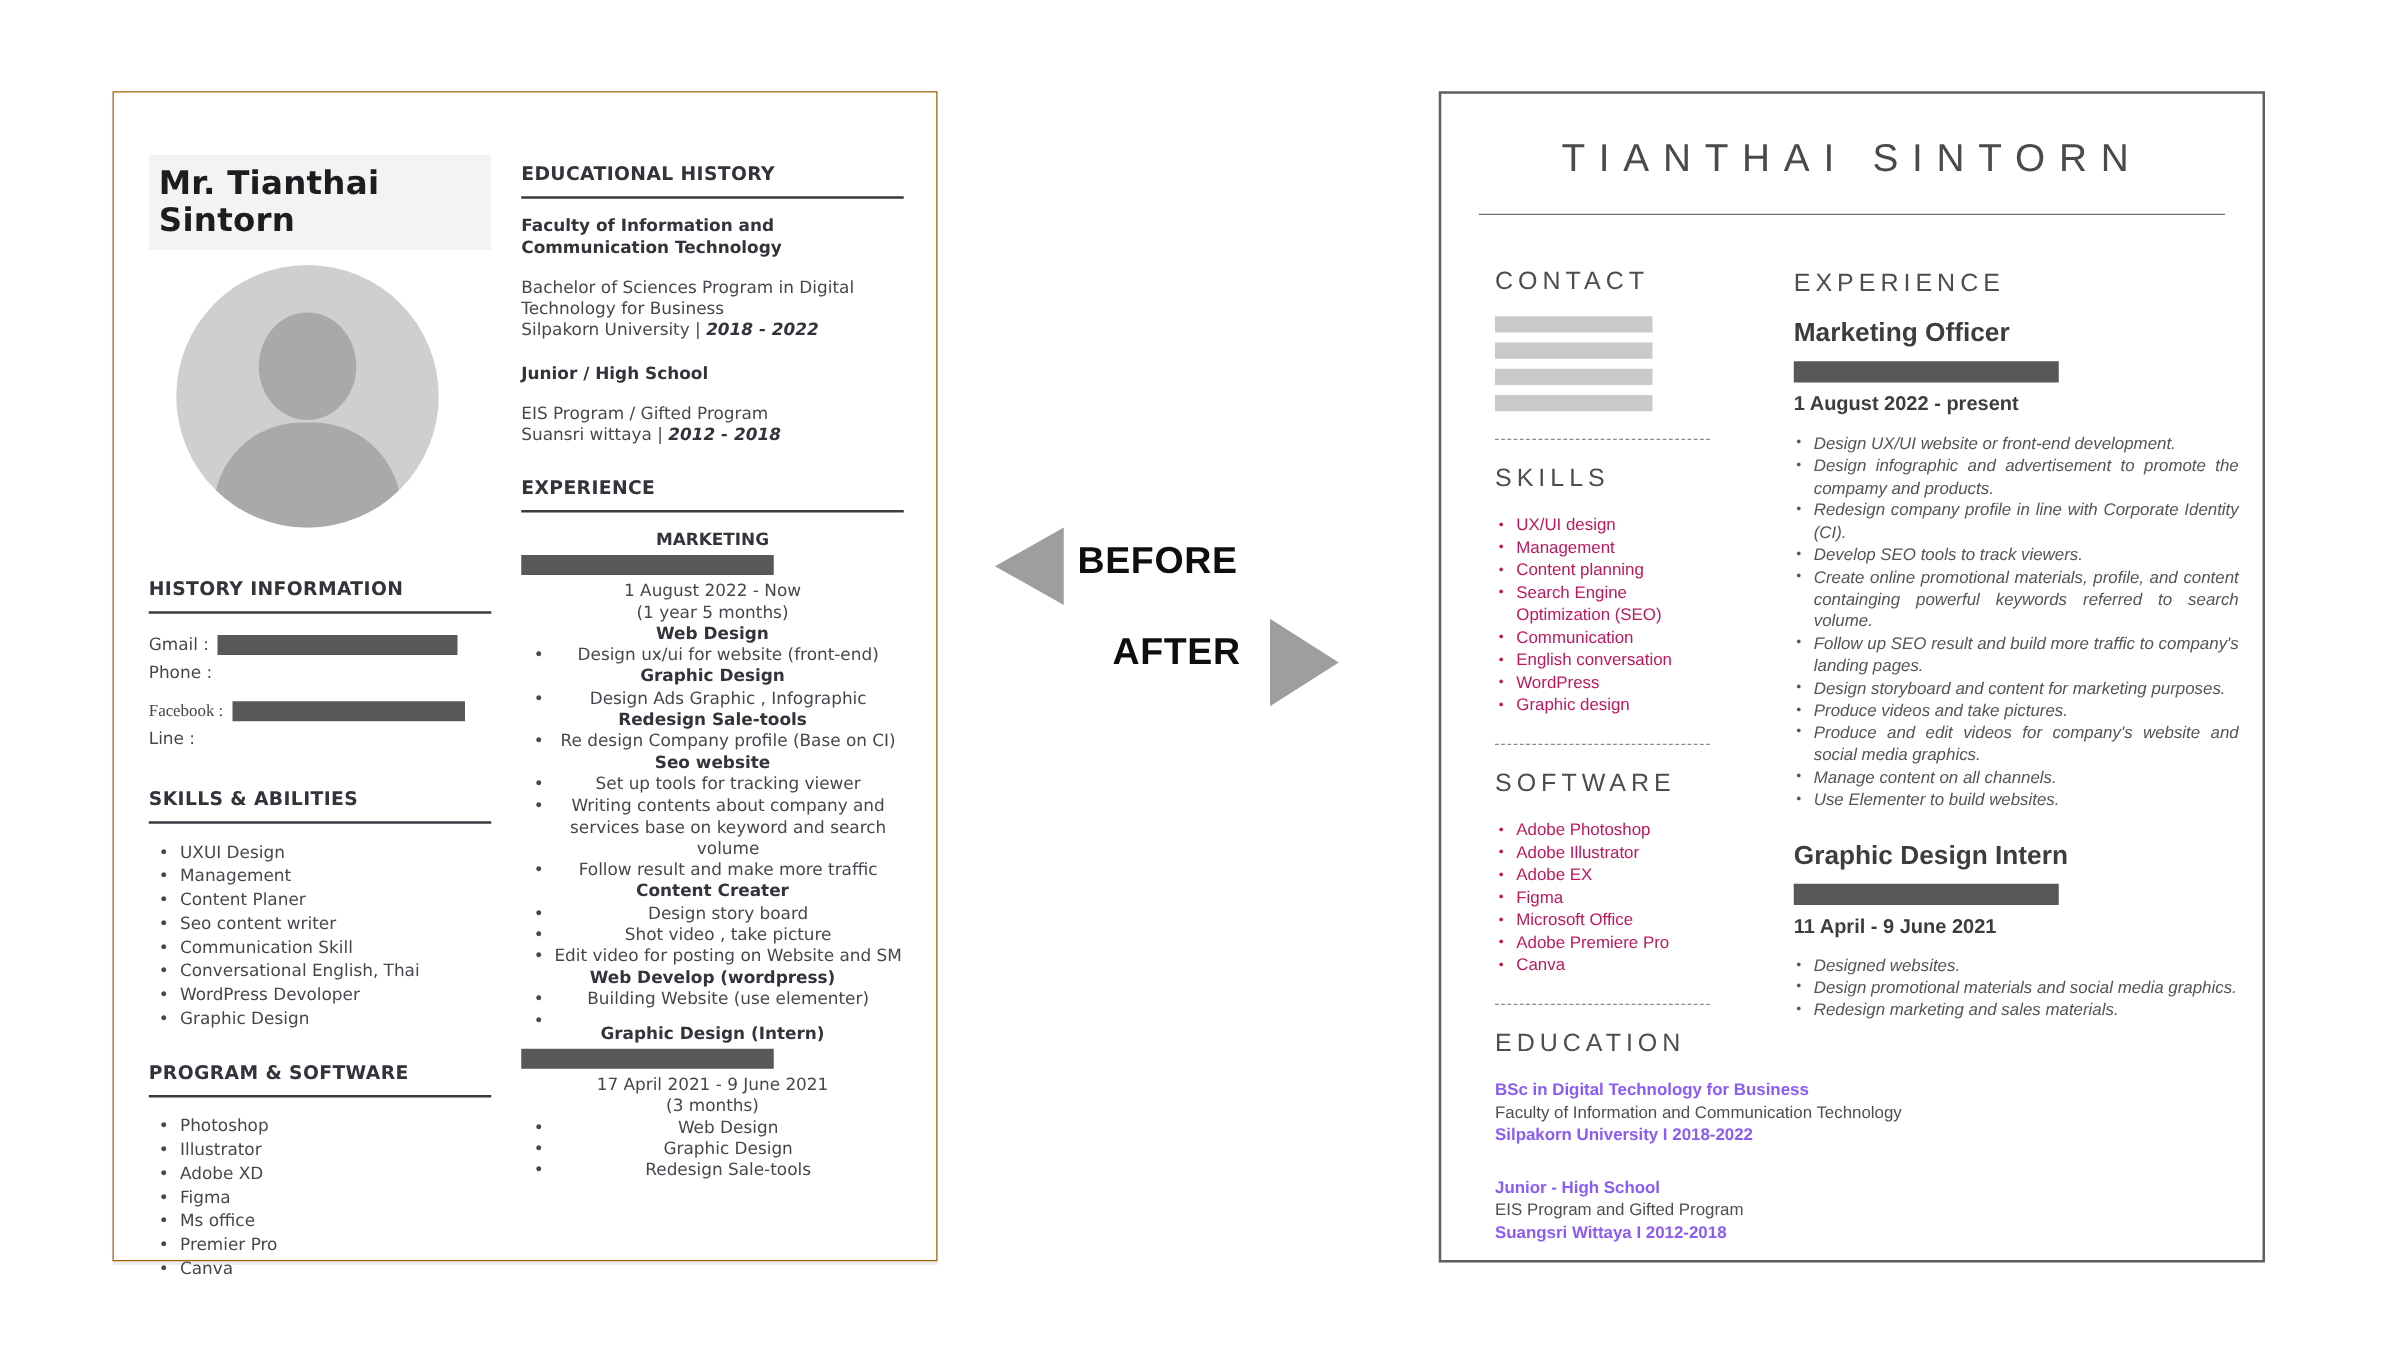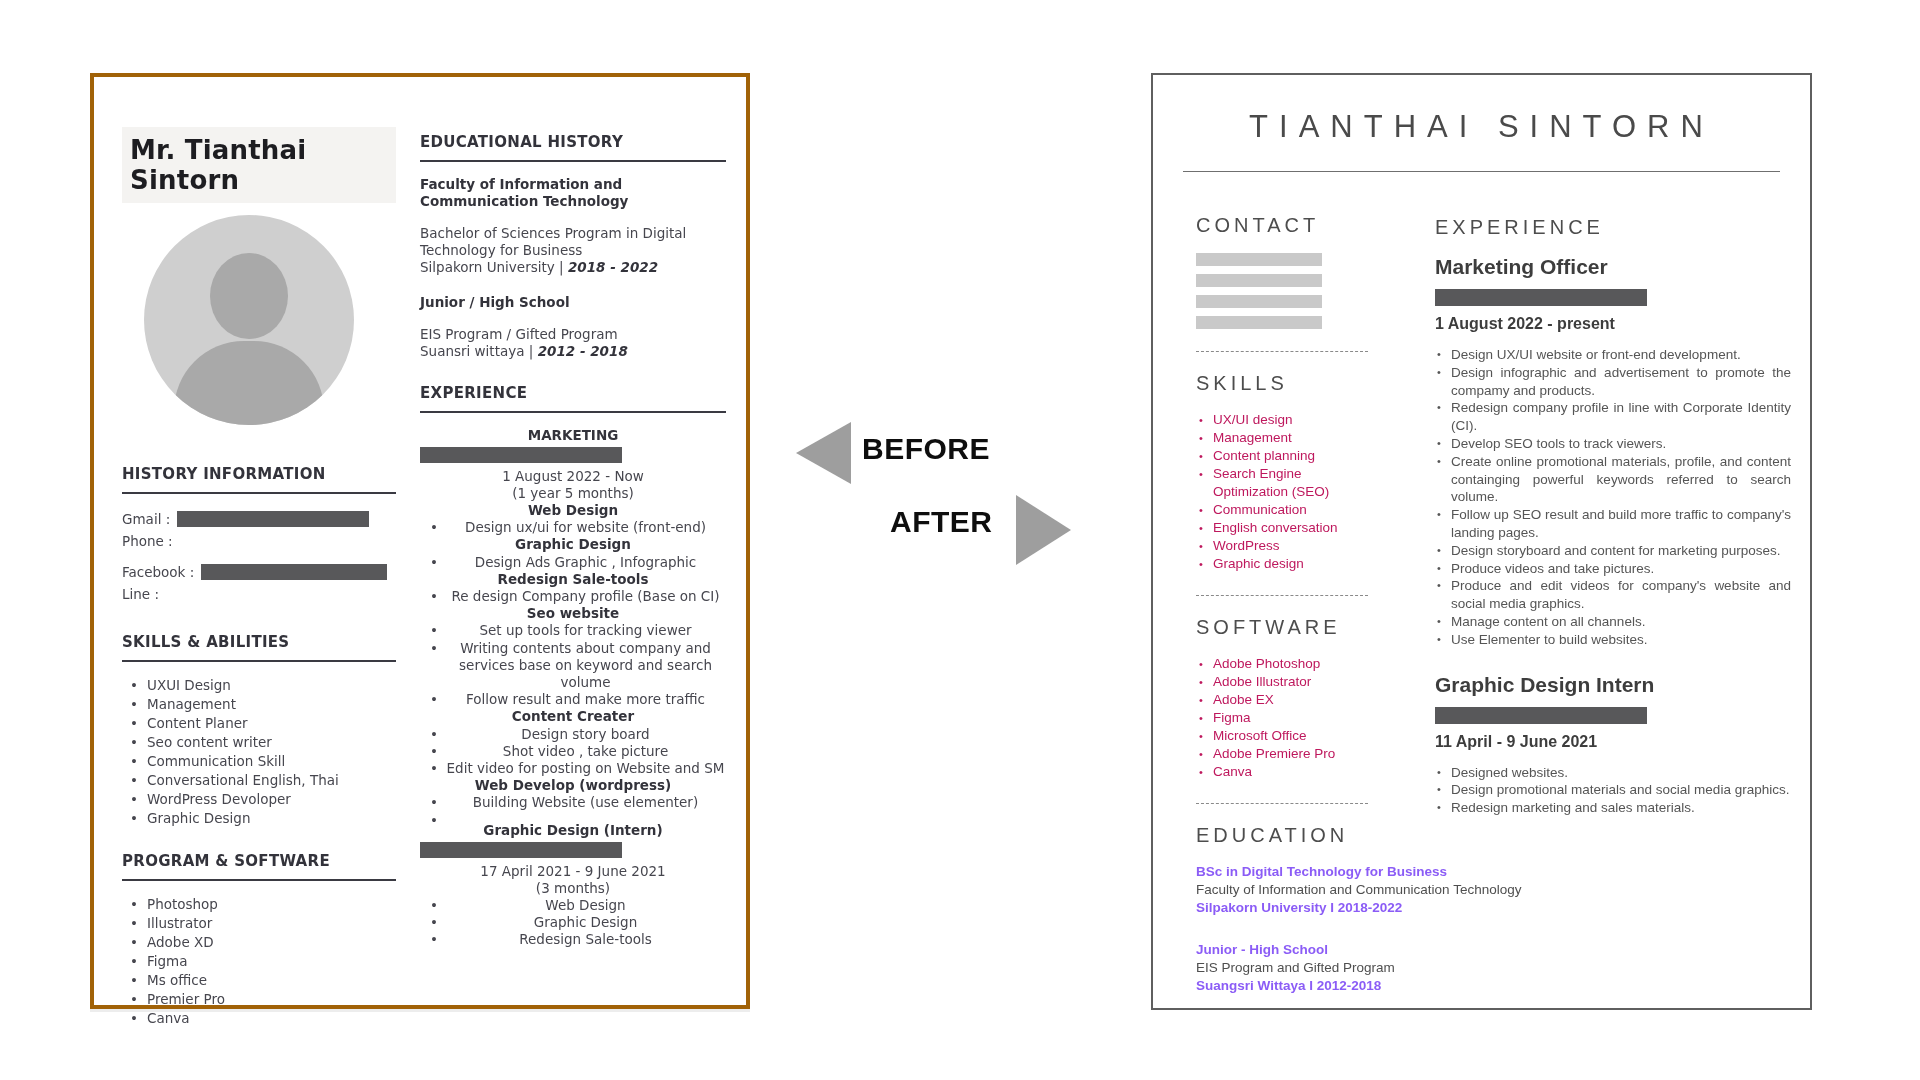--- a/index.html
+++ b/index.html
@@ -1,41 +1,41 @@
 <!DOCTYPE html>
 <html><head>
 <meta charset="utf-8">
 <style>
   html,body{margin:0;padding:0;background:#ffffff;}
   .canvas{position:relative;width:1920px;height:1080px;background:#ffffff;overflow:hidden;
           font-family:"Liberation Sans",sans-serif;}
 
   
   .page{position:absolute;background:#fff;box-sizing:border-box;}
-  .page-before{left:90px;top:73px;width:660px;height:936px;border:4px solid #a16207;
+  .page-before{left:90px;top:73px;width:660px;height:936px;border:1px solid #a16207;
                box-shadow:0 3px 0 rgba(0,0,0,.07);font-family:"DejaVu Sans",sans-serif;}
   .page-after{left:1151px;top:73px;width:661px;height:937px;border:2px solid #5f5f5f;
               font-family:"Liberation Sans",sans-serif;}
 
   
   .b-left{position:absolute;left:28px;top:50px;width:274px;}
   .b-right{position:absolute;left:326px;top:56px;width:306px;}
   .b-name{display:inline-block;font-weight:700;font-size:26px;color:#1d1d21;
           background:#f4f3f1;padding:8px 12px 8px 8px;letter-spacing:.2px;}
   .avatar{position:relative;width:210px;height:210px;border-radius:50%;background:#cfcfcf;
           overflow:hidden;margin:12px 0 0 22px;}
   .avatar .head{position:absolute;left:50%;top:38px;transform:translateX(-50%);
                 width:78px;height:86px;border-radius:50%;background:#a9a9a9;}
   .avatar .body{position:absolute;left:50%;bottom:-36px;transform:translateX(-50%);
                 width:150px;height:120px;border-radius:70px 70px 0 0;background:#a9a9a9;}
   .b-head{font-weight:700;font-size:15px;color:#33333b;letter-spacing:.3px;
           border-bottom:2px solid #3a3a42;padding-bottom:9px;margin:0 0 14px 0;}
   .b-contact{font-size:13.5px;color:#46464e;}
   .crow{display:flex;align-items:center;height:22px;}
-  .crow.gap{margin-top:9px;}
+  .crow.gap{margin-top:9px;font-family:Liberation Serif, serif;}
   .bar-dark{background:#58585a;height:16px;}
   .bar-gmail{width:192px;margin-left:7px;}
   .bar-facebook{width:186px;margin-left:7px;}
   .b-list{list-style:none;margin:0;padding:0 0 0 8px;font-size:13.5px;color:#46464e;}
   .b-list li{position:relative;padding-left:17px;line-height:19px;}
   .b-list li::before{content:"\2022";position:absolute;left:0;top:0;}
   .mt40{margin-top:40px;}.mt28{margin-top:28px;}.mt24{margin-top:24px;}
 
   .edu-entry + .edu-entry{margin-top:18px;}
   .edu-title{font-weight:700;font-size:13.5px;color:#33333b;line-height:17px;margin:0 0 15px 0;}
@@ -77,21 +77,21 @@
   .a-list li::before{content:"\2022";position:absolute;left:1px;top:0;font-size:11px;}
   .a-edu{width:342px;font-size:13.5px;color:#4f4f4f;}
   .a-edu-entry + .a-edu-entry{margin-top:24px;}
   .a-edu-entry div{line-height:18px;}
   .a-bold{font-weight:700;color:#8b5cf6;}
   .a-job{margin-bottom:24px;}
   .a-job-title{font-weight:700;font-size:21px;color:#3d3d3d;margin:13px 0 10px 0;}
   .a-job-bar{width:212px;height:17px;background:#58585a;margin-bottom:9px;}
   .a-job-date{font-weight:700;font-size:16px;color:#3d3d3d;margin-bottom:13px;}
   .a-xp{list-style:none;margin:0;padding:0;font-size:13.5px;color:#555555;}
-  .a-xp li{position:relative;padding-left:16px;line-height:17.8px;text-align:justify;}
+  .a-xp li{position:relative;padding-left:16px;line-height:17.8px;text-align:justify;font-style:italic;}
   .a-xp li::before{content:"\2022";position:absolute;left:2px;top:0;font-size:11px;}
 </style>
 </head>
 <body>
 
 <div class="canvas">
 
   <div class="page page-before">
 
     <div class="b-left">

